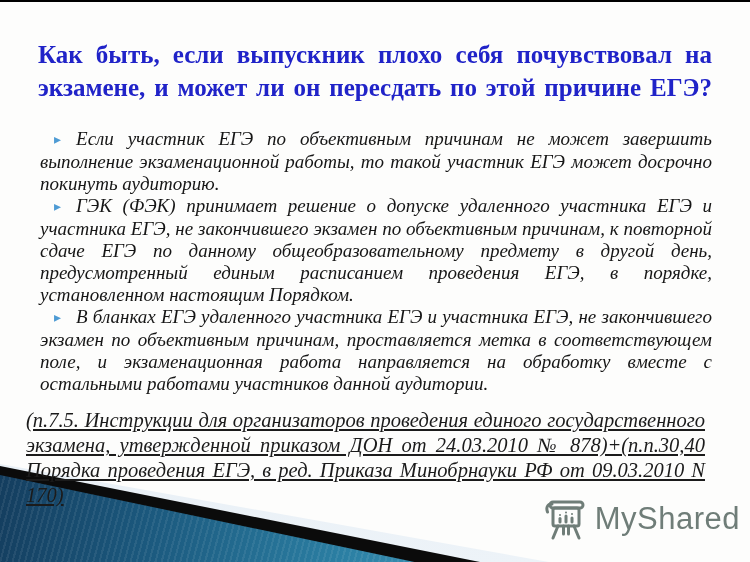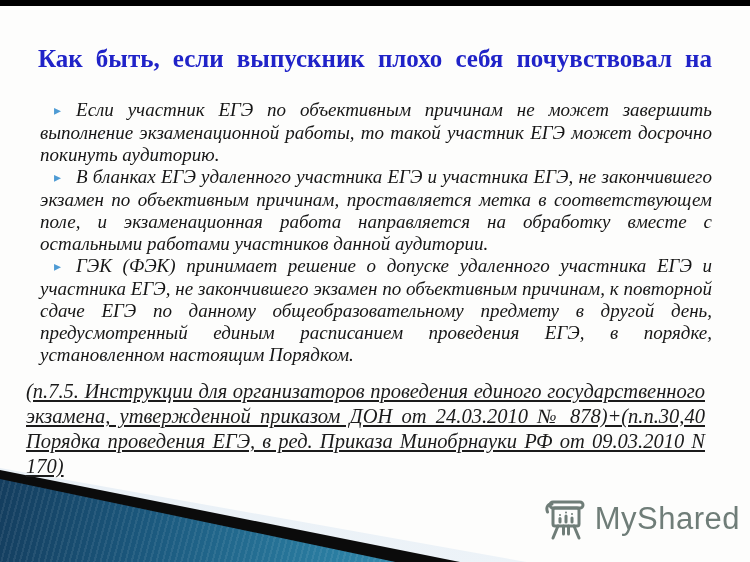--- a/index.html
+++ b/index.html
@@ -1,21 +1,21 @@
 <!DOCTYPE html>
 <html><head>
 <meta charset="utf-8">
 <style>
   html,body{margin:0;padding:0;background:#fff;}
   #slide{
     position:relative;
     width:750px;height:562px;
     overflow:hidden;
     background:#fdfdfc;
-    border-top:6px solid #000000;
+    border-top:2px solid #000000;
     box-sizing:border-box;
     font-family:"Liberation Serif", serif;
   }
   
   .title{
     margin:36px 38px 0 38px;
     color:#2023c8;
     font-weight:bold;
     font-size:25px;
     line-height:33px;
@@ -88,31 +88,32 @@
     letter-spacing:0.5px;
   }
 </style>
 </head>
 <body>
 
 <div id="slide">
 
   <div class="title">
     <div class="title-line">Как быть, если выпускник плохо себя почувствовал на</div>
+    <div class="title-line">экзамене, и может ли он пересдать по этой причине ЕГЭ?</div>
   </div>
 
   <div class="body">
     <div class="para">
       <span class="bullet">▸</span><span>Если участник ЕГЭ по объективным причинам не может завершить выполнение экзаменационной работы, то такой участник ЕГЭ может досрочно покинуть аудиторию.</span>
     </div>
     <div class="para">
-      <span class="bullet">▸</span><span>В бланках ЕГЭ удаленного участника ЕГЭ и участника ЕГЭ, не закончившего экзамен по объективным причинам, проставляется метка в соответствующем поле, и экзаменационная работа направляется на обработку вместе с остальными работами участников данной аудитории.</span>
+      <span class="bullet">▸</span><span>ГЭК (ФЭК) принимает решение о допуске удаленного участника ЕГЭ и участника ЕГЭ, не закончившего экзамен по объективным причинам, к повторной сдаче ЕГЭ по данному общеобразовательному предмету в другой день, предусмотренный единым расписанием проведения ЕГЭ, в порядке, установленном настоящим Порядком.</span>
     </div>
     <div class="para">
-      <span class="bullet">▸</span><span>ГЭК (ФЭК) принимает решение о допуске удаленного участника ЕГЭ и участника ЕГЭ, не закончившего экзамен по объективным причинам, к повторной сдаче ЕГЭ по данному общеобразовательному предмету в другой день, предусмотренный единым расписанием проведения ЕГЭ, в порядке, установленном настоящим Порядком.</span>
+      <span class="bullet">▸</span><span>В бланках ЕГЭ удаленного участника ЕГЭ и участника ЕГЭ, не закончившего экзамен по объективным причинам, проставляется метка в соответствующем поле, и экзаменационная работа направляется на обработку вместе с остальными работами участников данной аудитории.</span>
     </div>
   </div>
 
   <div class="citation">(п.7.5. Инструкции для организаторов проведения единого государственного экзамена, утвержденной приказом ДОН от 24.03.2010 № 878)+(п.п.30,40 Порядка проведения ЕГЭ, в ред. Приказа Минобрнауки РФ от 09.03.2010 N 170)</div>
 
   <div class="deco">
     <div class="deco-pale"></div>
     <div class="deco-black"></div>
     <div class="deco-teal"></div>
   </div>

